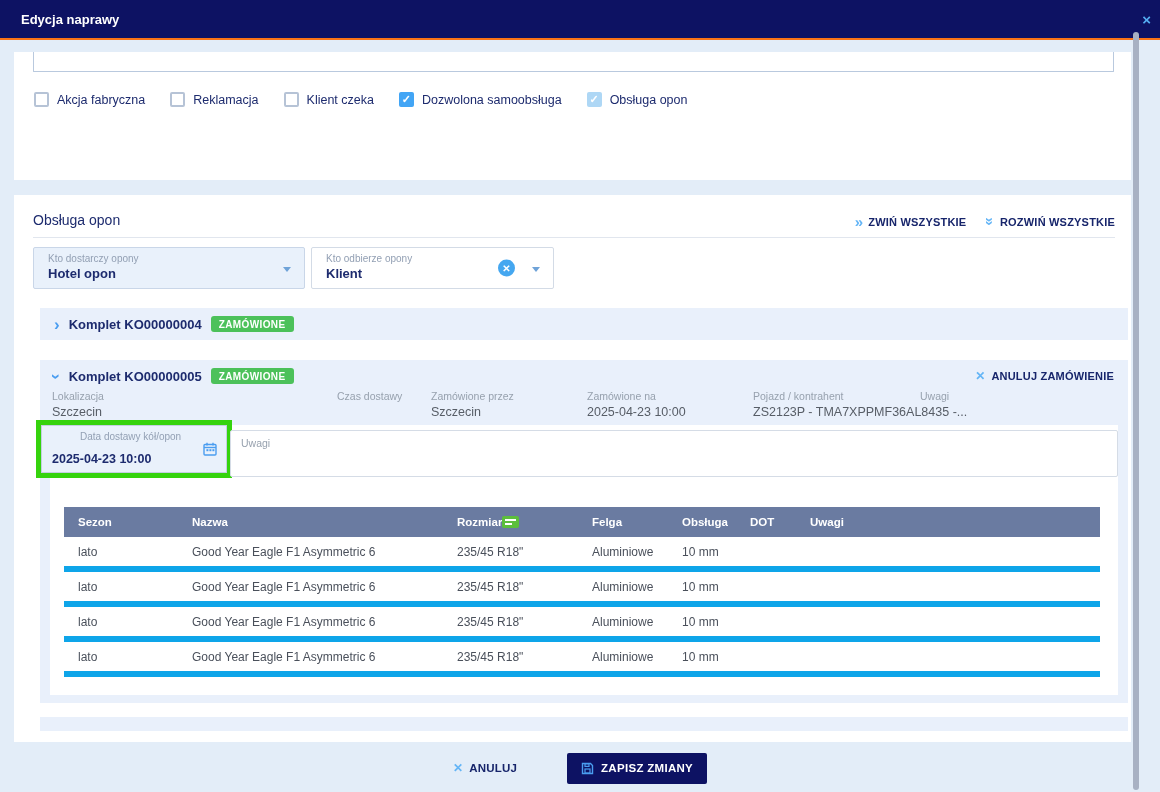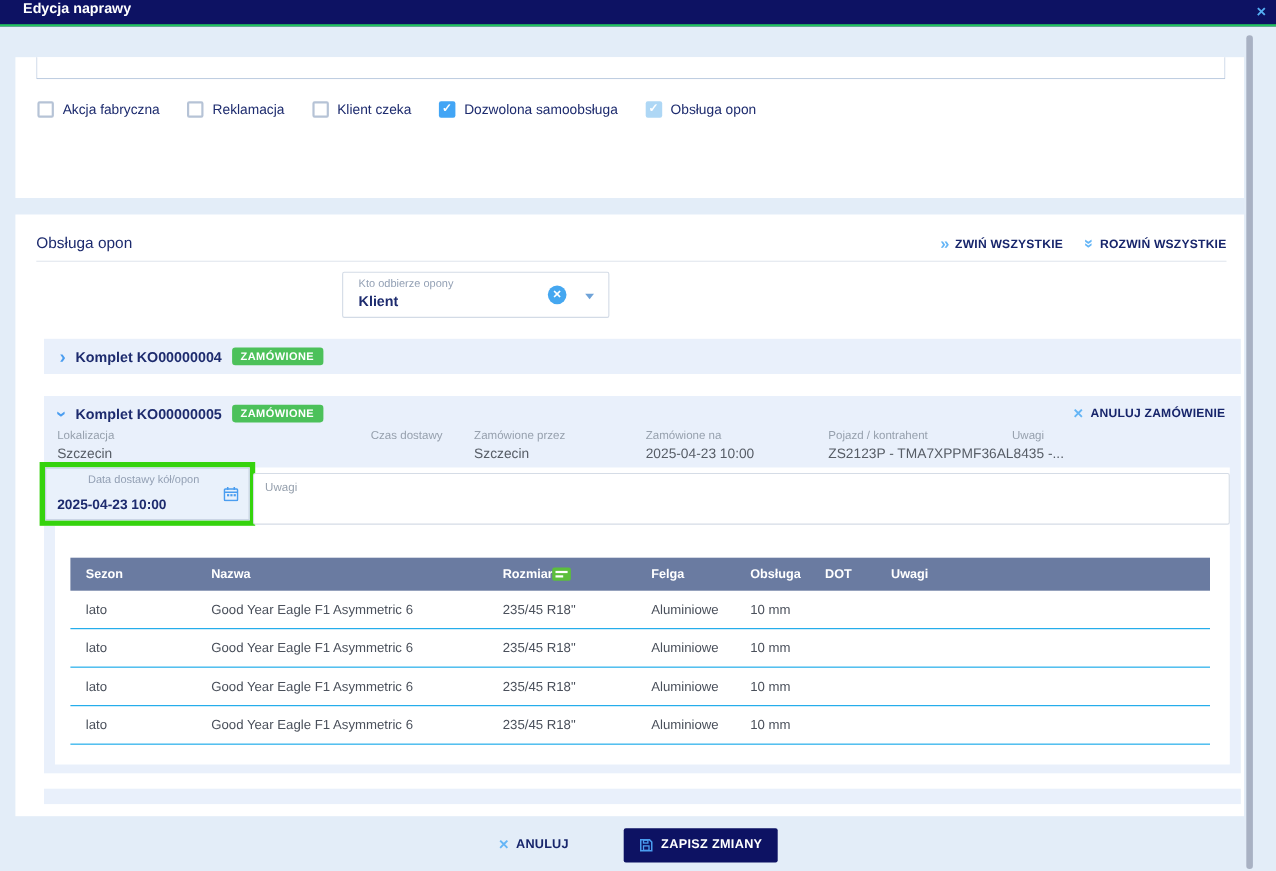--- a/index.html
+++ b/index.html
@@ -1,22 +1,22 @@
 <!DOCTYPE html>
 <html><head>
 <meta charset="utf-8">
 <style>
   * { margin:0; padding:0; box-sizing:border-box; }
   html,body { width:1160px; height:792px; overflow:hidden; }
   body { font-family:"Liberation Sans", sans-serif; background:#e3edf8; position:relative; }
   .app { position:absolute; inset:0; }
 
   
-  .titlebar { position:absolute; left:0; top:0; width:1160px; height:24px;
-    background:#0d1263; border-bottom:2px solid #22c55e; display:flex; align-items:flex-start; }
+  .titlebar { position:absolute; left:0; top:0; width:1160px; height:40px;
+    background:#0d1263; border-bottom:2px solid #f97316; display:flex; align-items:center; }
   .titlebar-title { color:#ffffff; font-size:13px; font-weight:bold; margin-left:21px; }
   .titlebar-close { position:absolute; right:9px; top:50%; transform:translateY(-50%);
     color:#55aef3; font-size:15px; font-weight:bold; cursor:pointer; line-height:1; }
 
   
   .card { position:absolute; left:14px; width:1117px; background:#ffffff; }
   .card1 { top:52px; height:128px; overflow:hidden; }
   .card2 { top:195px; height:547px; }
 
   .textarea-remnant { position:absolute; left:19px; right:17px; top:-8px; height:28px;
@@ -89,21 +89,21 @@
   .notes-input { position:absolute; left:190px; top:70px; width:888px; height:47px;
     background:#fff; border:1px solid #d5dce6; border-radius:2px; cursor:text; }
   .notes-label { position:absolute; top:6px; left:10px; font-size:10.5px; color:#97a1ae; }
 
   
   .tyre-table { position:absolute; left:24px; top:147px; width:1036px; }
   .trow { display:grid; grid-template-columns:114px 265px 135px 90px 68px 60px 1fr; align-items:center; }
   .thead { background:#6a7ba1; height:30px; }
   .thead .tcell { color:#fff; font-size:11.5px; font-weight:bold; }
   .tcell { padding-left:14px; }
-  .tbody-row { height:35px; border-bottom:1px solid #0ea5e9; }
+  .tbody-row { height:35px; border-bottom:6px solid #0ea5e9; }
   .tbody-row .tcell { font-size:12px; color:#4a505b; }
   .th-rozmiar { display:flex; align-items:center; justify-content:flex-start; padding-right:22px; }
   .comment-icon { width:17px; height:12px; background:#5cbf3c; border-radius:2px; position:relative; flex:0 0 auto; }
   .comment-icon::before { content:""; position:absolute; left:3px; top:3px; width:11px; height:2px; background:#fff; }
   .comment-icon::after { content:""; position:absolute; left:3px; top:7px; width:7px; height:2px; background:#fff; }
 
   .empty-strip { position:absolute; left:26px; top:522px; width:1088px; height:14px; background:#e9f0fb; }
 
   
   .footer { position:absolute; left:0; top:752px; width:1160px; height:32px;
@@ -167,20 +167,25 @@
         <span class="dbl-chev">»</span>
         <span>ZWIŃ WSZYSTKIE</span>
       </div>
       <div class="sec-link">
         <span class="dbl-chev down">»</span>
         <span>ROZWIŃ WSZYSTKIE</span>
       </div>
     </div>
     <div class="sec-divider"></div>
 
+    <div class="dd dd1">
+      <div class="dd-label">Kto dostarczy opony</div>
+      <div class="dd-value">Hotel opon</div>
+      <div class="caret"></div>
+    </div>
     <div class="dd dd2">
       <div class="dd-label">Kto odbierze opony</div>
       <div class="dd-value">Klient</div>
       <div class="clear-btn">✕</div>
       <div class="caret"></div>
     </div>
 
     <div class="panel panel4">
       <div class="panel-head">
         <span class="chev">›</span>

